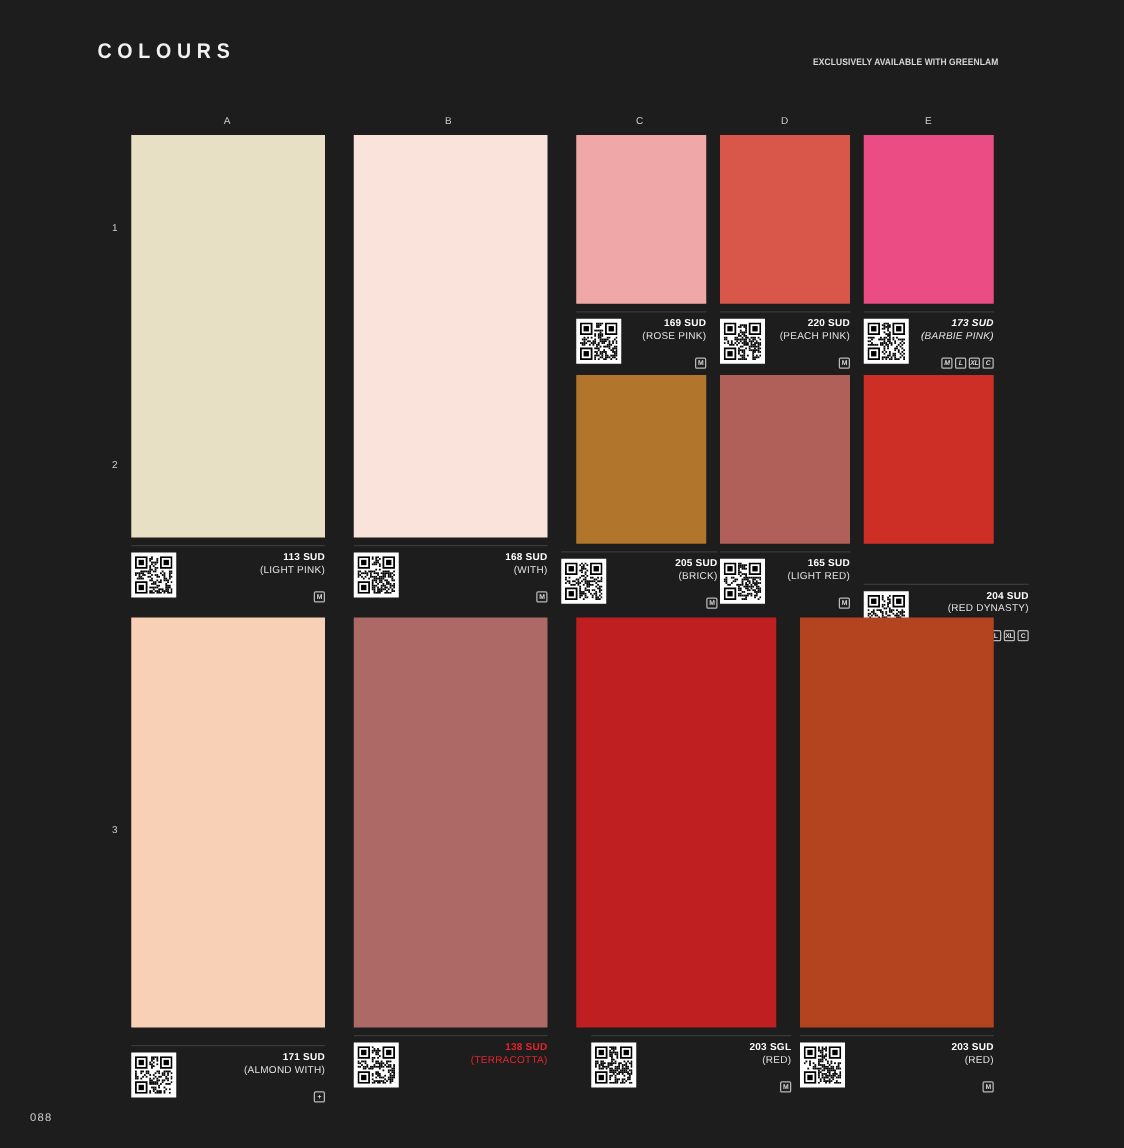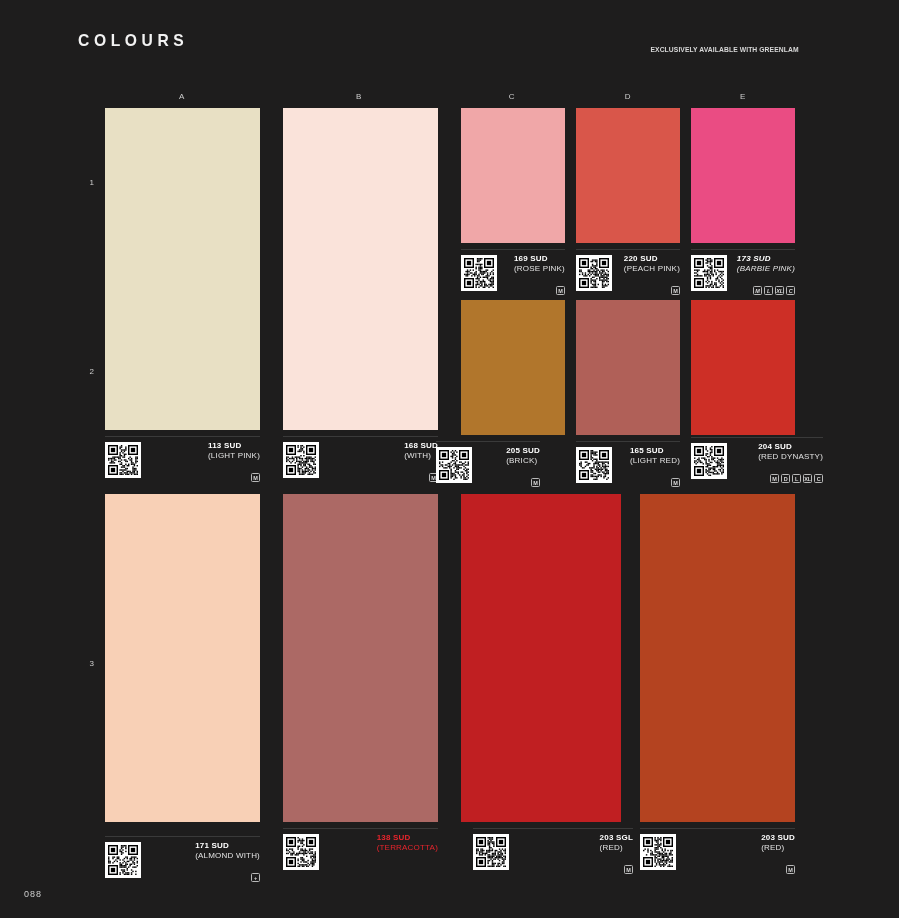--- a/index.html
+++ b/index.html
@@ -57,21 +57,21 @@
   .qr{
     position:absolute;left:0;top:6px;
     width:36px;height:36px;
     background:#ffffff;
     padding:0;box-sizing:border-box;
     display:flex;align-items:center;justify-content:center;
   }
   .qr svg{display:block;}
   .label-text{
     position:absolute;right:0;top:5px;
-    text-align:left;
+    text-align:right;
     line-height:1.25;
   }
   .code{
     font-size:8px;font-weight:bold;letter-spacing:.2px;
     color:#ffffff;white-space:nowrap;
   }
   .cname{
     font-size:8px;font-weight:normal;letter-spacing:.2px;
     color:#e2e2e2;white-space:nowrap;
   }
@@ -899,21 +899,21 @@
           <div class="cname">(BARBIE PINK)</div>
         </div>
         <div class="badges">
           <div class="badge">M</div>
           <div class="badge">L</div>
           <div class="badge">XL</div>
           <div class="badge">C</div>
         </div>
       </div>
       <div class="swatch" style="left: 461px; top: 300px; width: 104px; height: 135px; background: rgb(177, 118, 44);"></div>
-      <div class="label-block" style="left: 436px; top: 441px; width: 104px; height: 46px;">
+      <div class="label-block" style="left: 449px; top: 441px; width: 104px; height: 46px; padding-left: 21px;">
         <div class="sep"></div>
         <div class="qr">
           <svg width="30" height="30" viewBox="0 0 30 30">
             <rect width="30" height="30" fill="#fff"></rect>
             <rect x="12.857142857142858" y="0" width="1.4285714285714286" height="1.4285714285714286" fill="#000"></rect>
             <rect x="15.714285714285715" y="0" width="1.4285714285714286" height="1.4285714285714286" fill="#000"></rect>
             <rect x="11.428571428571429" y="1.4285714285714286" width="1.4285714285714286" height="1.4285714285714286" fill="#000"></rect>
             <rect x="14.285714285714286" y="1.4285714285714286" width="1.4285714285714286" height="1.4285714285714286" fill="#000"></rect>
             <rect x="17.142857142857142" y="1.4285714285714286" width="1.4285714285714286" height="1.4285714285714286" fill="#000"></rect>
             <rect x="12.857142857142858" y="2.857142857142857" width="1.4285714285714286" height="1.4285714285714286" fill="#000"></rect>
@@ -1198,21 +1198,21 @@
         </div>
         <div class="label-text">
           <div class="code">165 SUD</div>
           <div class="cname">(LIGHT RED)</div>
         </div>
         <div class="badges">
           <div class="badge">M</div>
         </div>
       </div>
       <div class="swatch" style="left: 691px; top: 300px; width: 104px; height: 135px; background: rgb(205, 47, 38);"></div>
-      <div class="label-block" style="left: 691px; top: 437px; width: 104px; height: 46px; padding-left: 28px;">
+      <div class="label-block" style="left: 691px; top: 467px; width: 104px; height: 46px; padding-left: 28px;">
         <div class="sep"></div>
         <div class="qr">
           <svg width="30" height="30" viewBox="0 0 30 30">
             <rect width="30" height="30" fill="#fff"></rect>
             <rect x="11.428571428571429" y="0" width="1.4285714285714286" height="1.4285714285714286" fill="#000"></rect>
             <rect x="17.142857142857142" y="0" width="1.4285714285714286" height="1.4285714285714286" fill="#000"></rect>
             <rect x="11.428571428571429" y="1.4285714285714286" width="1.4285714285714286" height="1.4285714285714286" fill="#000"></rect>
             <rect x="15.714285714285715" y="1.4285714285714286" width="1.4285714285714286" height="1.4285714285714286" fill="#000"></rect>
             <rect x="11.428571428571429" y="2.857142857142857" width="1.4285714285714286" height="1.4285714285714286" fill="#000"></rect>
             <rect x="15.714285714285715" y="2.857142857142857" width="1.4285714285714286" height="1.4285714285714286" fill="#000"></rect>

